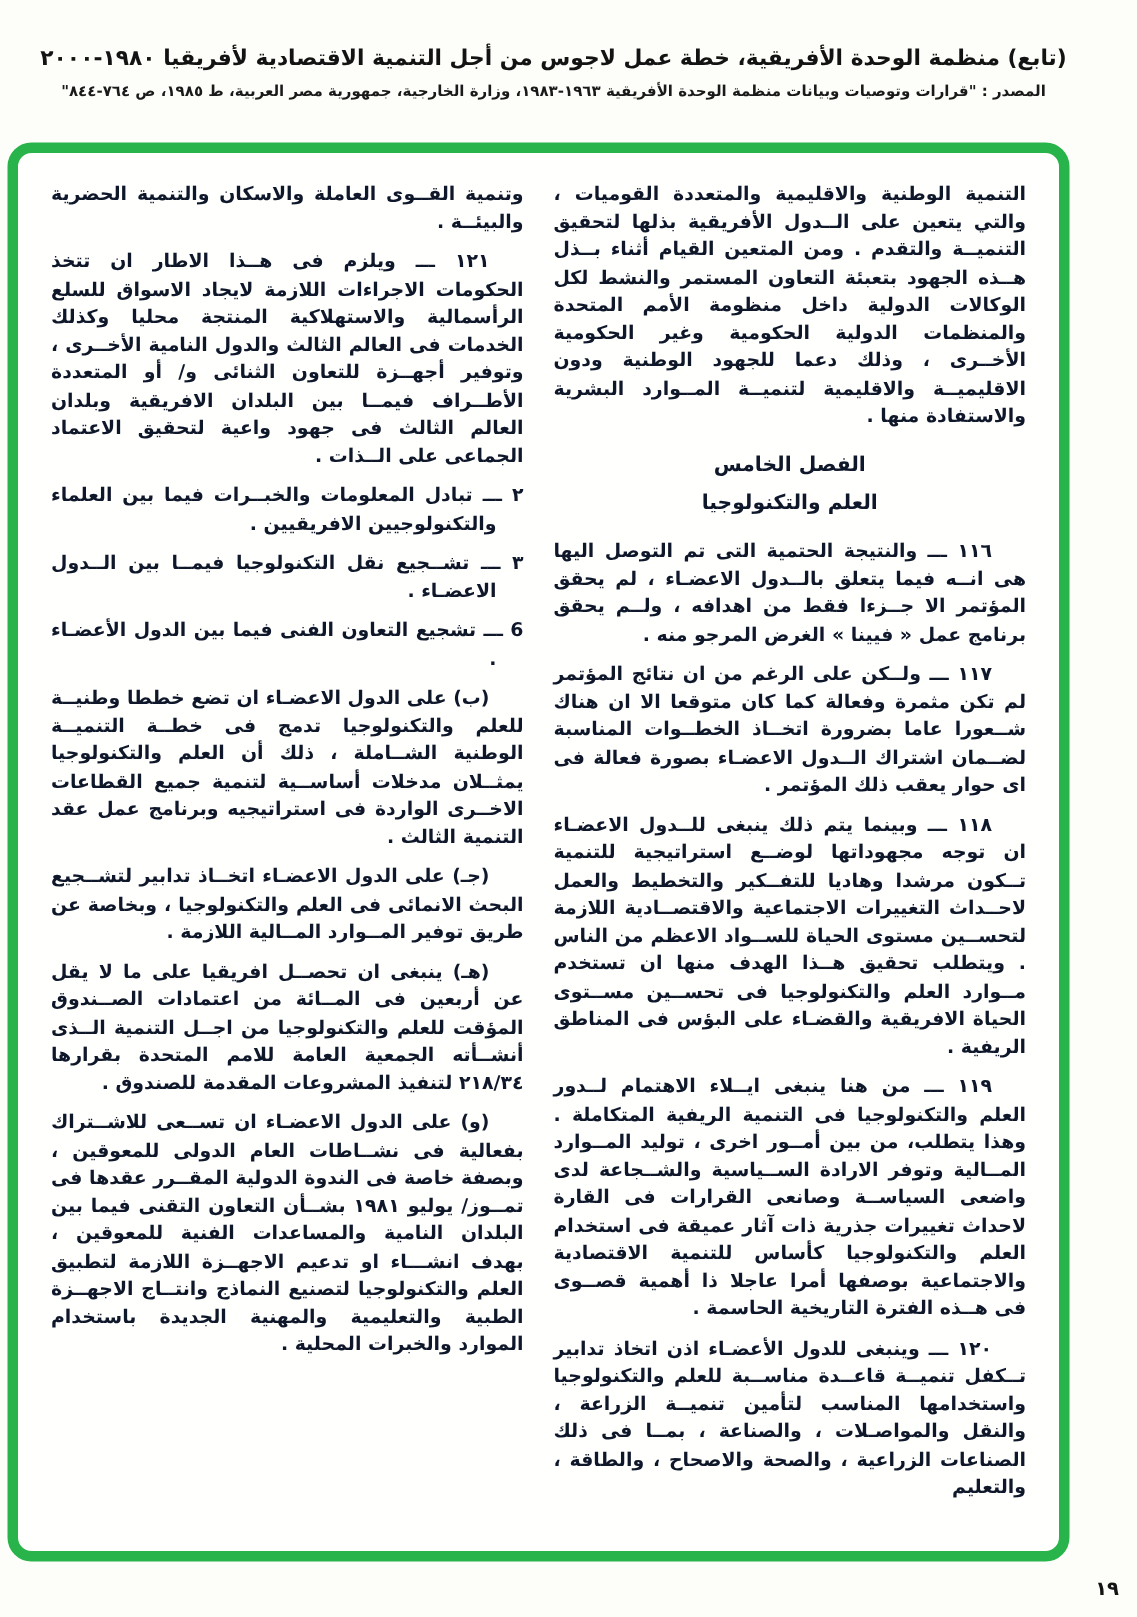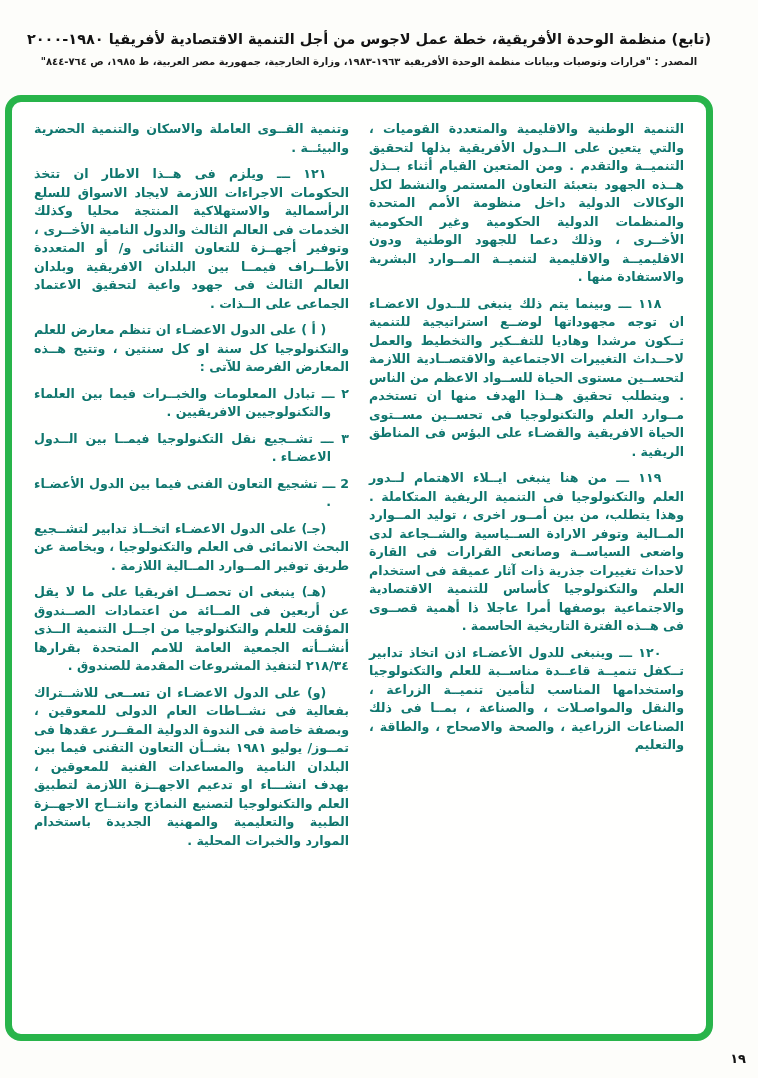--- a/index.html
+++ b/index.html
@@ -22,21 +22,21 @@
     position:absolute;top:95px;left:25px;width:708px;height:946px;
     box-sizing:border-box;
     border:7px solid #28b44a;
     border-radius:16px;
     background:#fffffe;
     padding:18px 22px 12px 22px;
   }
   .columns{display:flex;flex-direction:row;direction:rtl;gap:20px;height:100%;}
   .col{
     flex:1;direction:rtl;text-align:justify;
-    font-size:12.6px;font-weight:bold;line-height:1.47;color:#0f766e;
+    font-size:12.6px;font-weight:bold;line-height:1.47;color:#0f172a;
   }
   .col p{margin:0 0 8px 0;}
   .para-indent{text-indent:1.8em;}
   .hang{padding-right:18px;text-indent:-18px;}
   .heading{
     text-align:center;font-size:13.5px;font-weight:bold;
     margin:14px 0 6px 0 !important;text-indent:0;
   }
   .heading-sub{margin:2px 0 12px 0 !important;}
 
@@ -52,32 +52,36 @@
   <div class="header">
     <div class="header-title">(تابع) منظمة الوحدة الأفريقية، خطة عمل لاجوس من أجل التنمية الاقتصادية لأفريقيا ١٩٨٠-٢٠٠٠</div>
     <div class="header-source">المصدر : "قرارات وتوصيات وبيانات منظمة الوحدة الأفريقية ١٩٦٣-١٩٨٣، وزارة الخارجية، جمهورية مصر العربية، ط ١٩٨٥، ص ٧٦٤-٨٤٤"</div>
   </div>
 
   <div class="frame">
     <div class="columns">
 
       <div class="col">
         <p>التنمية الوطنية والاقليمية والمتعددة القوميات ، والتي يتعين على الــدول الأفريقية بذلها لتحقيق التنميــة والتقدم . ومن المتعين القيام أثناء بــذل هــذه الجهود بتعبئة التعاون المستمر والنشط لكل الوكالات الدولية داخل منظومة الأمم المتحدة والمنظمات الدولية الحكومية وغير الحكومية الأخــرى ، وذلك دعما للجهود الوطنية ودون الاقليميــة والاقليمية لتنميــة المــوارد البشرية والاستفادة منها .</p>
+        <p class="heading">الفصل الخامس</p>
+        <p class="heading heading-sub">العلم والتكنولوجيا</p>
+        <p class="para-indent">١١٦ ـــ والنتيجة الحتمية التى تم التوصل اليها هى انــه فيما يتعلق بالــدول الاعضـاء ، لم يحقق المؤتمر الا جــزءا فقط من اهدافه ، ولــم يحقق برنامج عمل « فيينا » الغرض المرجو منه .</p>
+        <p class="para-indent">١١٧ ـــ ولــكن على الرغم من ان نتائج المؤتمر لم تكن مثمرة وفعالة كما كان متوقعا الا ان هناك شــعورا عاما بضرورة اتخــاذ الخطــوات المناسبة لضــمان اشتراك الــدول الاعضـاء بصورة فعالة فى اى حوار يعقب ذلك المؤتمر .</p>
         <p class="para-indent">١١٨ ـــ وبينما يتم ذلك ينبغى للــدول الاعضـاء ان توجه مجهوداتها لوضــع استراتيجية للتنمية تــكون مرشدا وهاديا للتفــكير والتخطيط والعمل لاحــداث التغييرات الاجتماعية والاقتصــادية اللازمة لتحســين مستوى الحياة للســواد الاعظم من الناس . ويتطلب تحقيق هــذا الهدف منها ان تستخدم مــوارد العلم والتكنولوجيا فى تحســين مســتوى الحياة الافريقية والقضـاء على البؤس فى المناطق الريفية .</p>
         <p class="para-indent">١١٩ ـــ من هنا ينبغى ايــلاء الاهتمام لــدور العلم والتكنولوجيا فى التنمية الريفية المتكاملة . وهذا يتطلب، من بين أمــور اخرى ، توليد المــوارد المــالية وتوفر الارادة الســياسية والشــجاعة لدى واضعى السياســة وصانعى القرارات فى القارة لاحداث تغييرات جذرية ذات آثار عميقة فى استخدام العلم والتكنولوجيا كأساس للتنمية الاقتصادية والاجتماعية بوصفها أمرا عاجلا ذا أهمية قصــوى فى هــذه الفترة التاريخية الحاسمة .</p>
         <p class="para-indent">١٢٠ ـــ وينبغى للدول الأعضـاء اذن اتخاذ تدابير تــكفل تنميــة قاعــدة مناســبة للعلم والتكنولوجيا واستخدامها المناسب لتأمين تنميــة الزراعة ، والنقل والمواصـلات ، والصناعة ، بمــا فى ذلك الصناعات الزراعية ، والصحة والاصحاح ، والطاقة ، والتعليم</p>
       </div>
 
       <div class="col">
         <p>وتنمية القــوى العاملة والاسكان والتنمية الحضرية والبيئــة .</p>
         <p class="para-indent">١٢١ ـــ ويلزم فى هــذا الاطار ان تتخذ الحكومات الاجراءات اللازمة لايجاد الاسواق للسلع الرأسمالية والاستهلاكية المنتجة محليا وكذلك الخدمات فى العالم الثالث والدول النامية الأخــرى ، وتوفير أجهــزة للتعاون الثنائى و/ أو المتعددة الأطــراف فيمــا بين البلدان الافريقية وبلدان العالم الثالث فى جهود واعية لتحقيق الاعتماد الجماعى على الــذات .</p>
-        <p class="para-indent">( أ ) على الدول الاعضـاء ان تنظم معارض للعلم والتكنولوجيا كل سنة او كل سنتين ، وتتيح هــذه المعارض الفرصة للآتى :</p>
         <p class="hang">٢ ـــ تبادل المعلومات والخبــرات فيما بين العلماء والتكنولوجيين الافريقيين .</p>
         <p class="hang">٣ ـــ تشــجيع نقل التكنولوجيا فيمــا بين الــدول الاعضـاء .</p>
-        <p class="hang">2 ـــ تشجيع التعاون الفنى فيما بين الدول الأعضـاء .</p>
+        <p class="hang">6 ـــ تشجيع التعاون الفنى فيما بين الدول الأعضـاء .</p>
+        <p class="para-indent">(ب) على الدول الاعضـاء ان تضع خططا وطنيــة للعلم والتكنولوجيا تدمج فى خطــة التنميــة الوطنية الشــاملة ، ذلك أن العلم والتكنولوجيا يمثــلان مدخلات أساســية لتنمية جميع القطاعات الاخــرى الواردة فى استراتيجيه وبرنامج عمل عقد التنمية الثالث .</p>
         <p class="para-indent">(جـ) على الدول الاعضـاء اتخــاذ تدابير لتشــجيع البحث الانمائى فى العلم والتكنولوجيا ، وبخاصة عن طريق توفير المــوارد المــالية اللازمة .</p>
         <p class="para-indent">(هـ) ينبغى ان تحصــل افريقيا على ما لا يقل عن أربعين فى المــائة من اعتمادات الصــندوق المؤقت للعلم والتكنولوجيا من اجــل التنمية الــذى أنشــأته الجمعية العامة للامم المتحدة بقرارها ٢١٨/٣٤ لتنفيذ المشروعات المقدمة للصندوق .</p>
         <p class="para-indent">(و) على الدول الاعضـاء ان تســعى للاشــتراك بفعالية فى نشــاطات العام الدولى للمعوقين ، وبصفة خاصة فى الندوة الدولية المقــرر عقدها فى تمــوز/ يوليو ١٩٨١ بشــأن التعاون التقنى فيما بين البلدان النامية والمساعدات الفنية للمعوقين ، بهدف انشـــاء او تدعيم الاجهــزة اللازمة لتطبيق العلم والتكنولوجيا لتصنيع النماذج وانتــاج الاجهــزة الطبية والتعليمية والمهنية الجديدة باستخدام الموارد والخبرات المحلية .</p>
       </div>
 
     </div>
   </div>
 
   <div class="footer">
     <span class="page-number">١٩</span>

